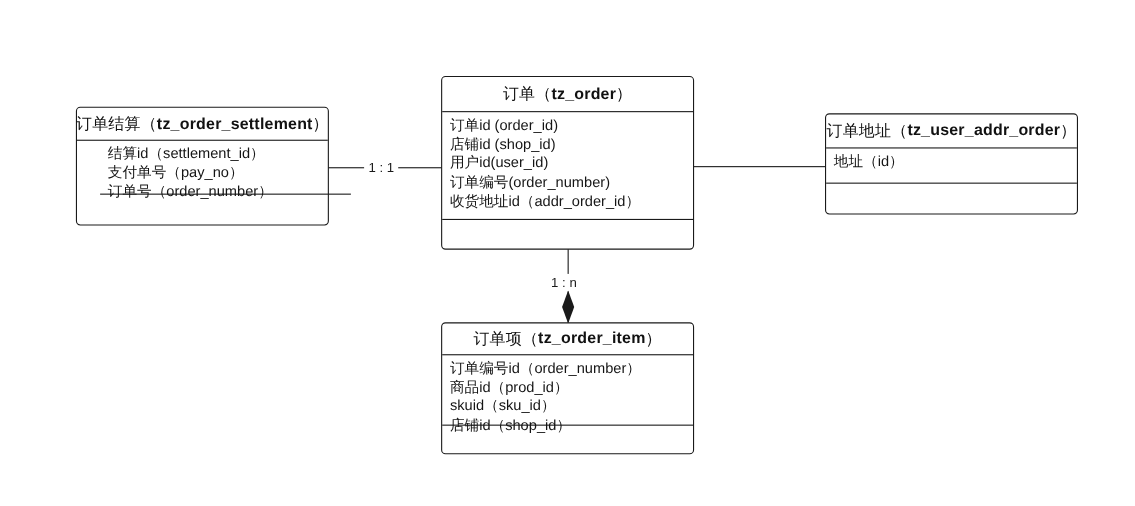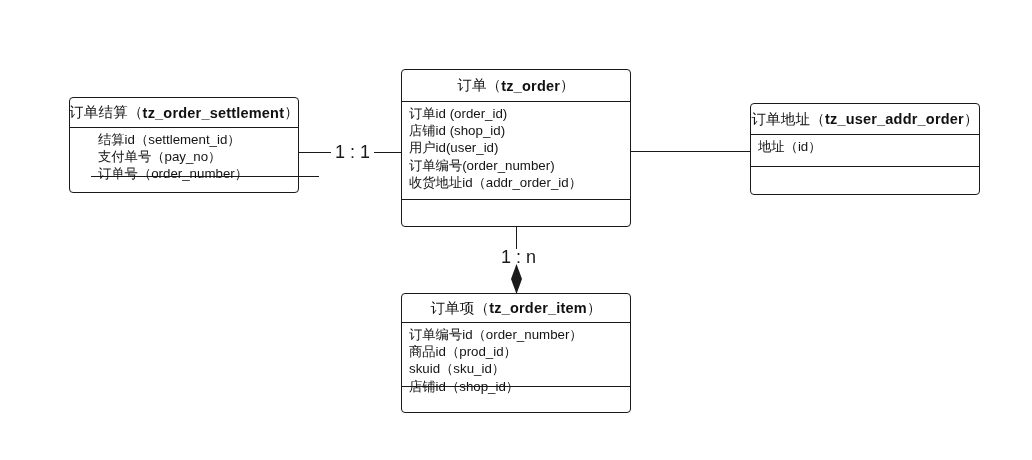--- a/index.html
+++ b/index.html
@@ -74,21 +74,21 @@
   .edge-v {
     position: absolute;
     width: 0;
     border-left: 1.6px solid #1a1a1a;
     z-index: 1;
   }
   .edge-label {
     position: absolute;
     background: #ffffff;
     color: #1a1a1a;
-    font-size: 18px;
+    font-size: 12px;
     line-height: 14px;
     padding: 1px 4px;
     white-space: nowrap;
     z-index: 2;
   }
   .diamond {
     position: absolute;
     width: 0;
     height: 0;
     z-index: 2;
@@ -106,21 +106,21 @@
   <div class="edge-h" style="left:630px; top:151px; width:121px;"></div>
 
   <div class="edge-v" style="left:516px; top:226px; height:68px;"></div>
   <div class="edge-label" style="left:497px; top:249px;">1 : n</div>
   <div class="diamond" style="left:509px; top:264px;">
     <svg width="15" height="30" viewBox="0 0 15 30" aria-hidden="true">
       <polygon points="7.5,0 13,15 7.5,30 2,15" fill="#1a1a1a"></polygon>
     </svg>
   </div>
 
-  <div class="entity" style="left:69px; top:97px; width:230px; height:96px;">
+  <div class="entity" style="left:69px; top:97px; width:230px; height:108px;">
     <div class="entity-header" style="height:30px;">
       <span class="cn">订单结算</span>
         <span class="cn">（</span>
         <span class="code">tz_order_settlement</span>
         <span class="cn">）</span>
     </div>
     <div class="entity-body" style="height:49px;margin-left:21px;">
       <div class="attr">结算id（settlement_id）</div>
       <div class="attr">支付单号（pay_no）</div>
       <div class="attr">订单号（order_number）</div>

